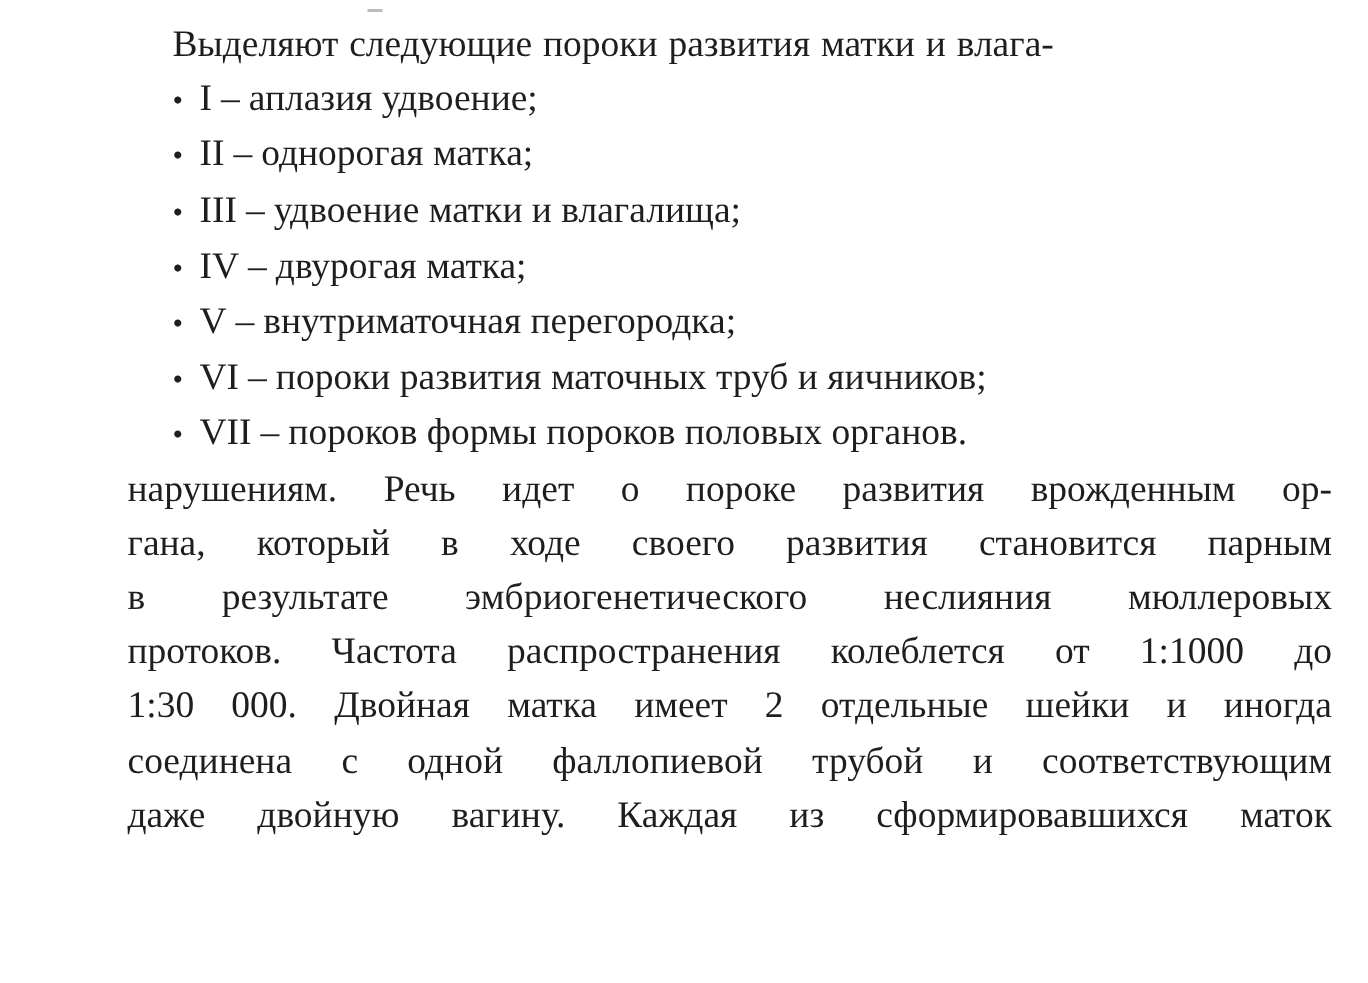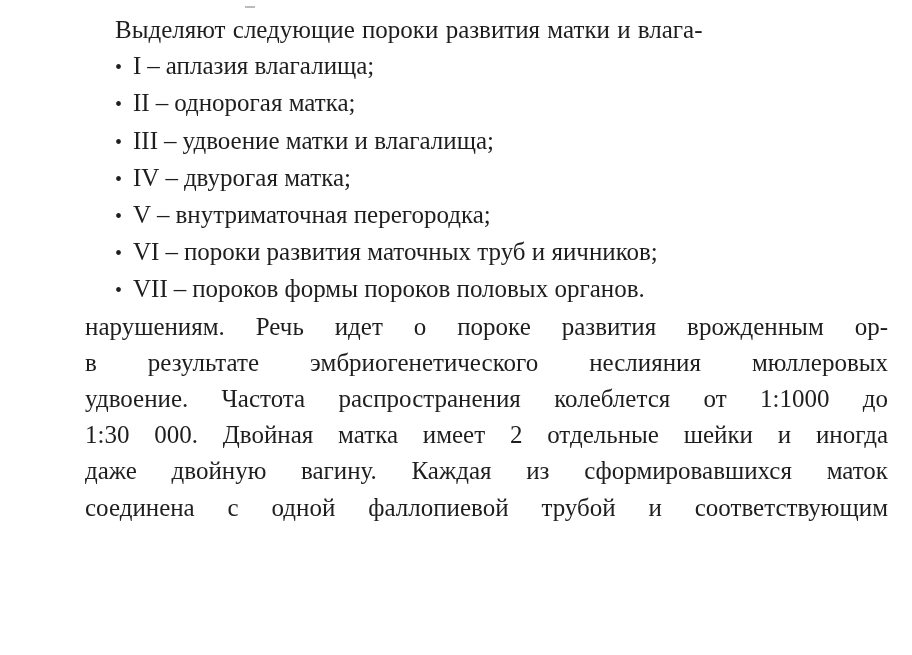--- a/index.html
+++ b/index.html
@@ -47,21 +47,21 @@
 <div class="page">
   <div class="top-fragment"></div>
 
   <p class="para first"><span>Выделяют следующие пороки развития матки и влага-</span><br></p>
 
   <ul class="list">
     <li class="list-item">
         <span class="bullet">•</span>
         <span class="numeral">I</span>
         <span class="dash">–</span>
-        <span>аплазия влагалища;</span>
+        <span>аплазия удвоение;</span>
       </li>
     <li class="list-item">
         <span class="bullet">•</span>
         <span class="numeral">II</span>
         <span class="dash">–</span>
         <span>однорогая матка;</span>
       </li>
     <li class="list-item">
         <span class="bullet">•</span>
         <span class="numeral">III</span>
@@ -89,19 +89,20 @@
     <li class="list-item">
         <span class="bullet">•</span>
         <span class="numeral">VII</span>
         <span class="dash">–</span>
         <span>пороков формы пороков половых органов.</span>
       </li>
   </ul>
 
   <div>
     <div class="para" style="text-indent:0;text-align-last:justify">нарушениям. Речь идет о пороке развития врожденным ор-</div>
+    <div class="para" style="text-indent:0;text-align-last:justify">гана, который в ходе своего развития становится парным</div>
     <div class="para" style="text-indent:0;text-align-last:justify">в результате эмбриогенетического неслияния мюллеровых</div>
-    <div class="para" style="text-indent:0;text-align-last:justify">удвоение. Частота распространения колеблется от 1:1000 до</div>
+    <div class="para" style="text-indent:0;text-align-last:justify">протоков. Частота распространения колеблется от 1:1000 до</div>
     <div class="para" style="text-indent:0;text-align-last:justify">1:30 000. Двойная матка имеет 2 отдельные шейки и иногда</div>
+    <div class="para" style="text-indent:0;text-align-last:justify">соединена с одной фаллопиевой трубой и соответствующим</div>
     <div class="para" style="text-indent:0;text-align-last:justify">даже двойную вагину. Каждая из сформировавшихся маток</div>
-    <div class="para" style="text-indent:0;text-align-last:justify">соединена с одной фаллопиевой трубой и соответствующим</div>
   </div>
 </div>
 
 </body></html>

